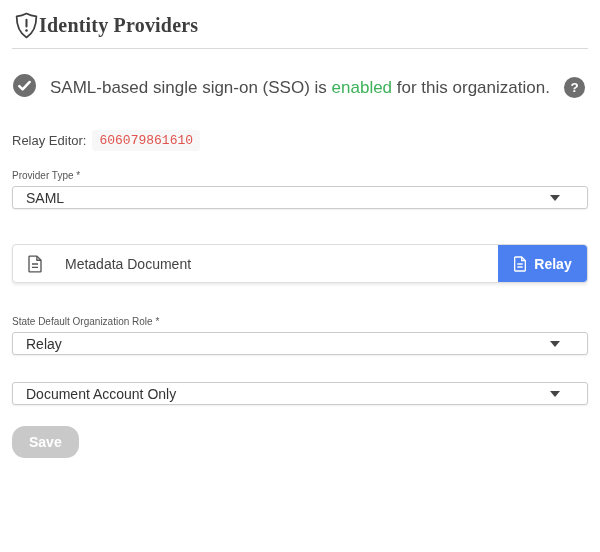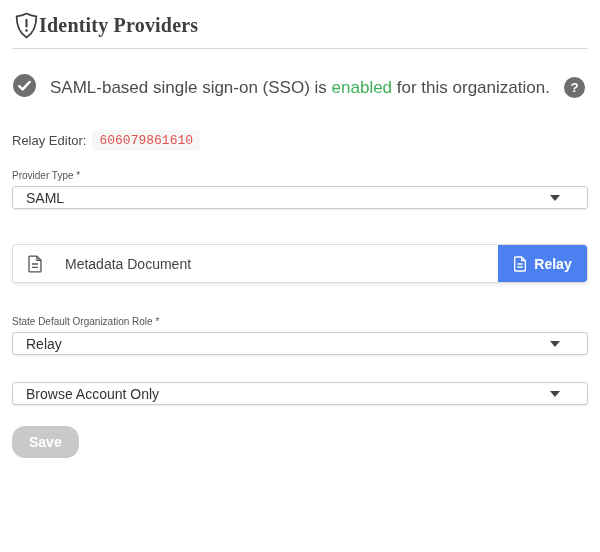--- a/index.html
+++ b/index.html
@@ -193,21 +193,21 @@
     <label class="form-label">State Default Organization Role *</label>
     <div class="select-box">
       <span>Relay</span>
       <span class="caret"></span>
     </div>
   </div>
 
   
   <div class="group-accounts">
     <div class="select-box">
-      <span>Browse Account Only</span>
+      <span>Document Account Only</span>
       <span class="caret"></span>
     </div>
   </div>
 
   
   <button class="save-btn" disabled="">Save</button>
 
 </div>
 
 </body></html>

